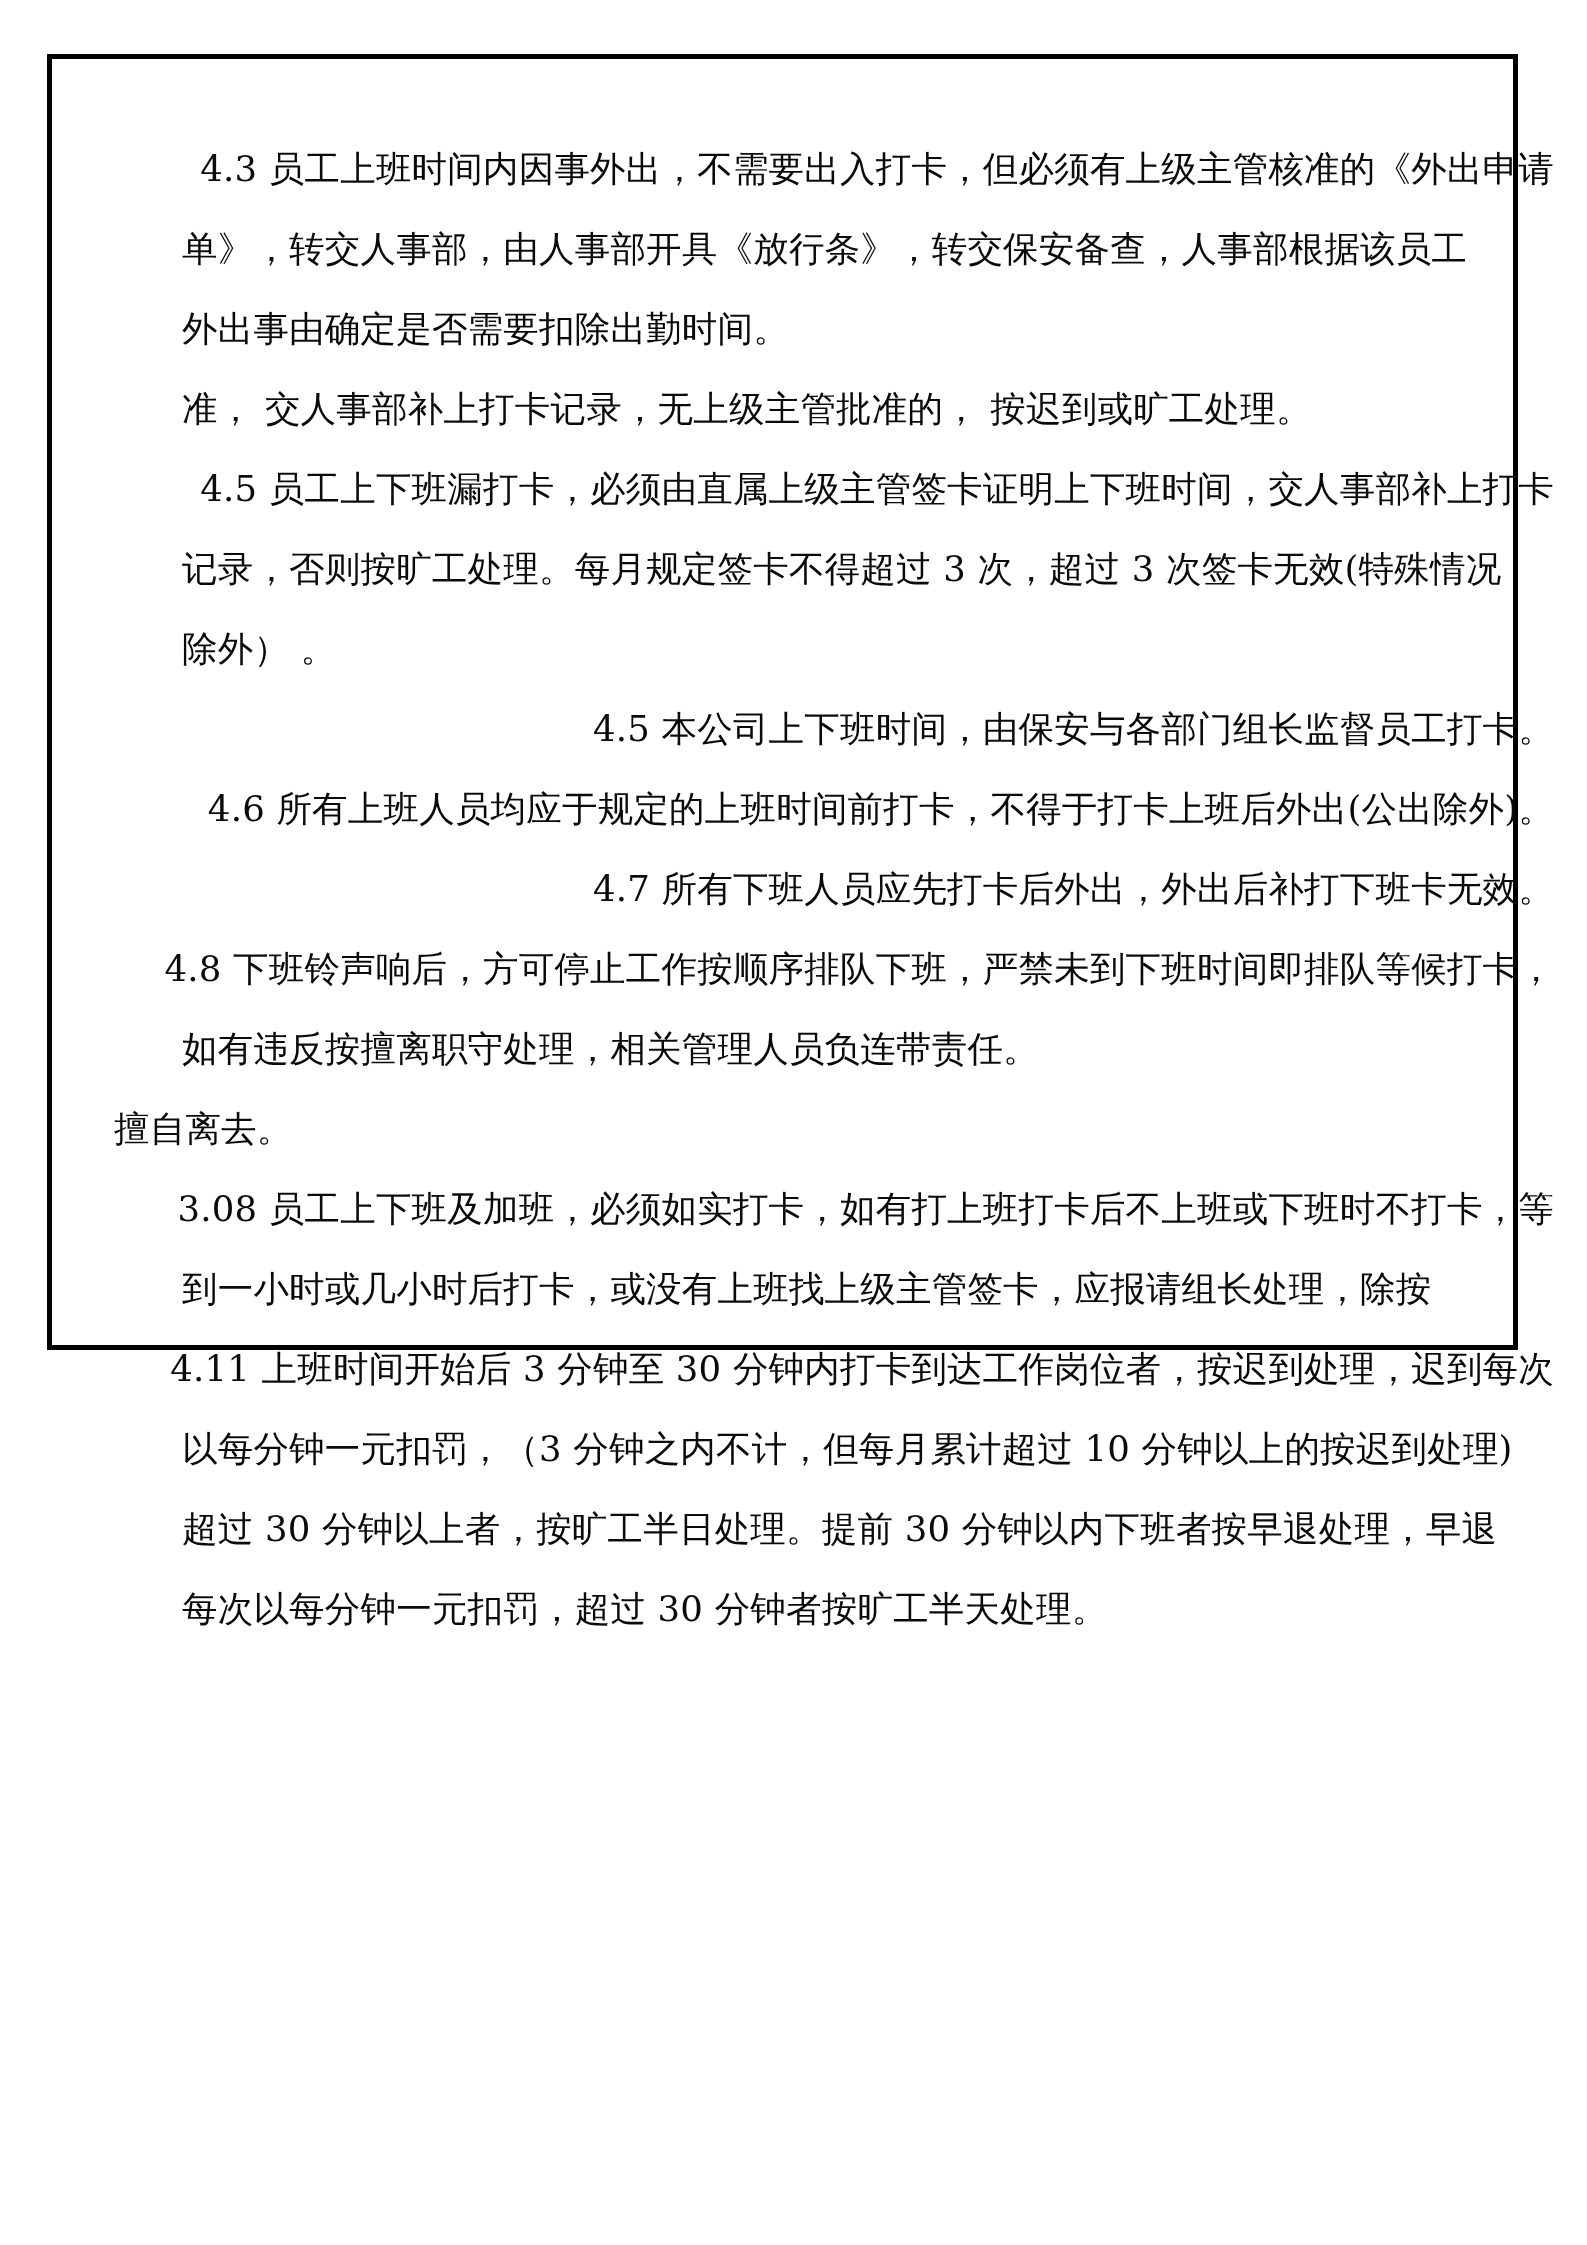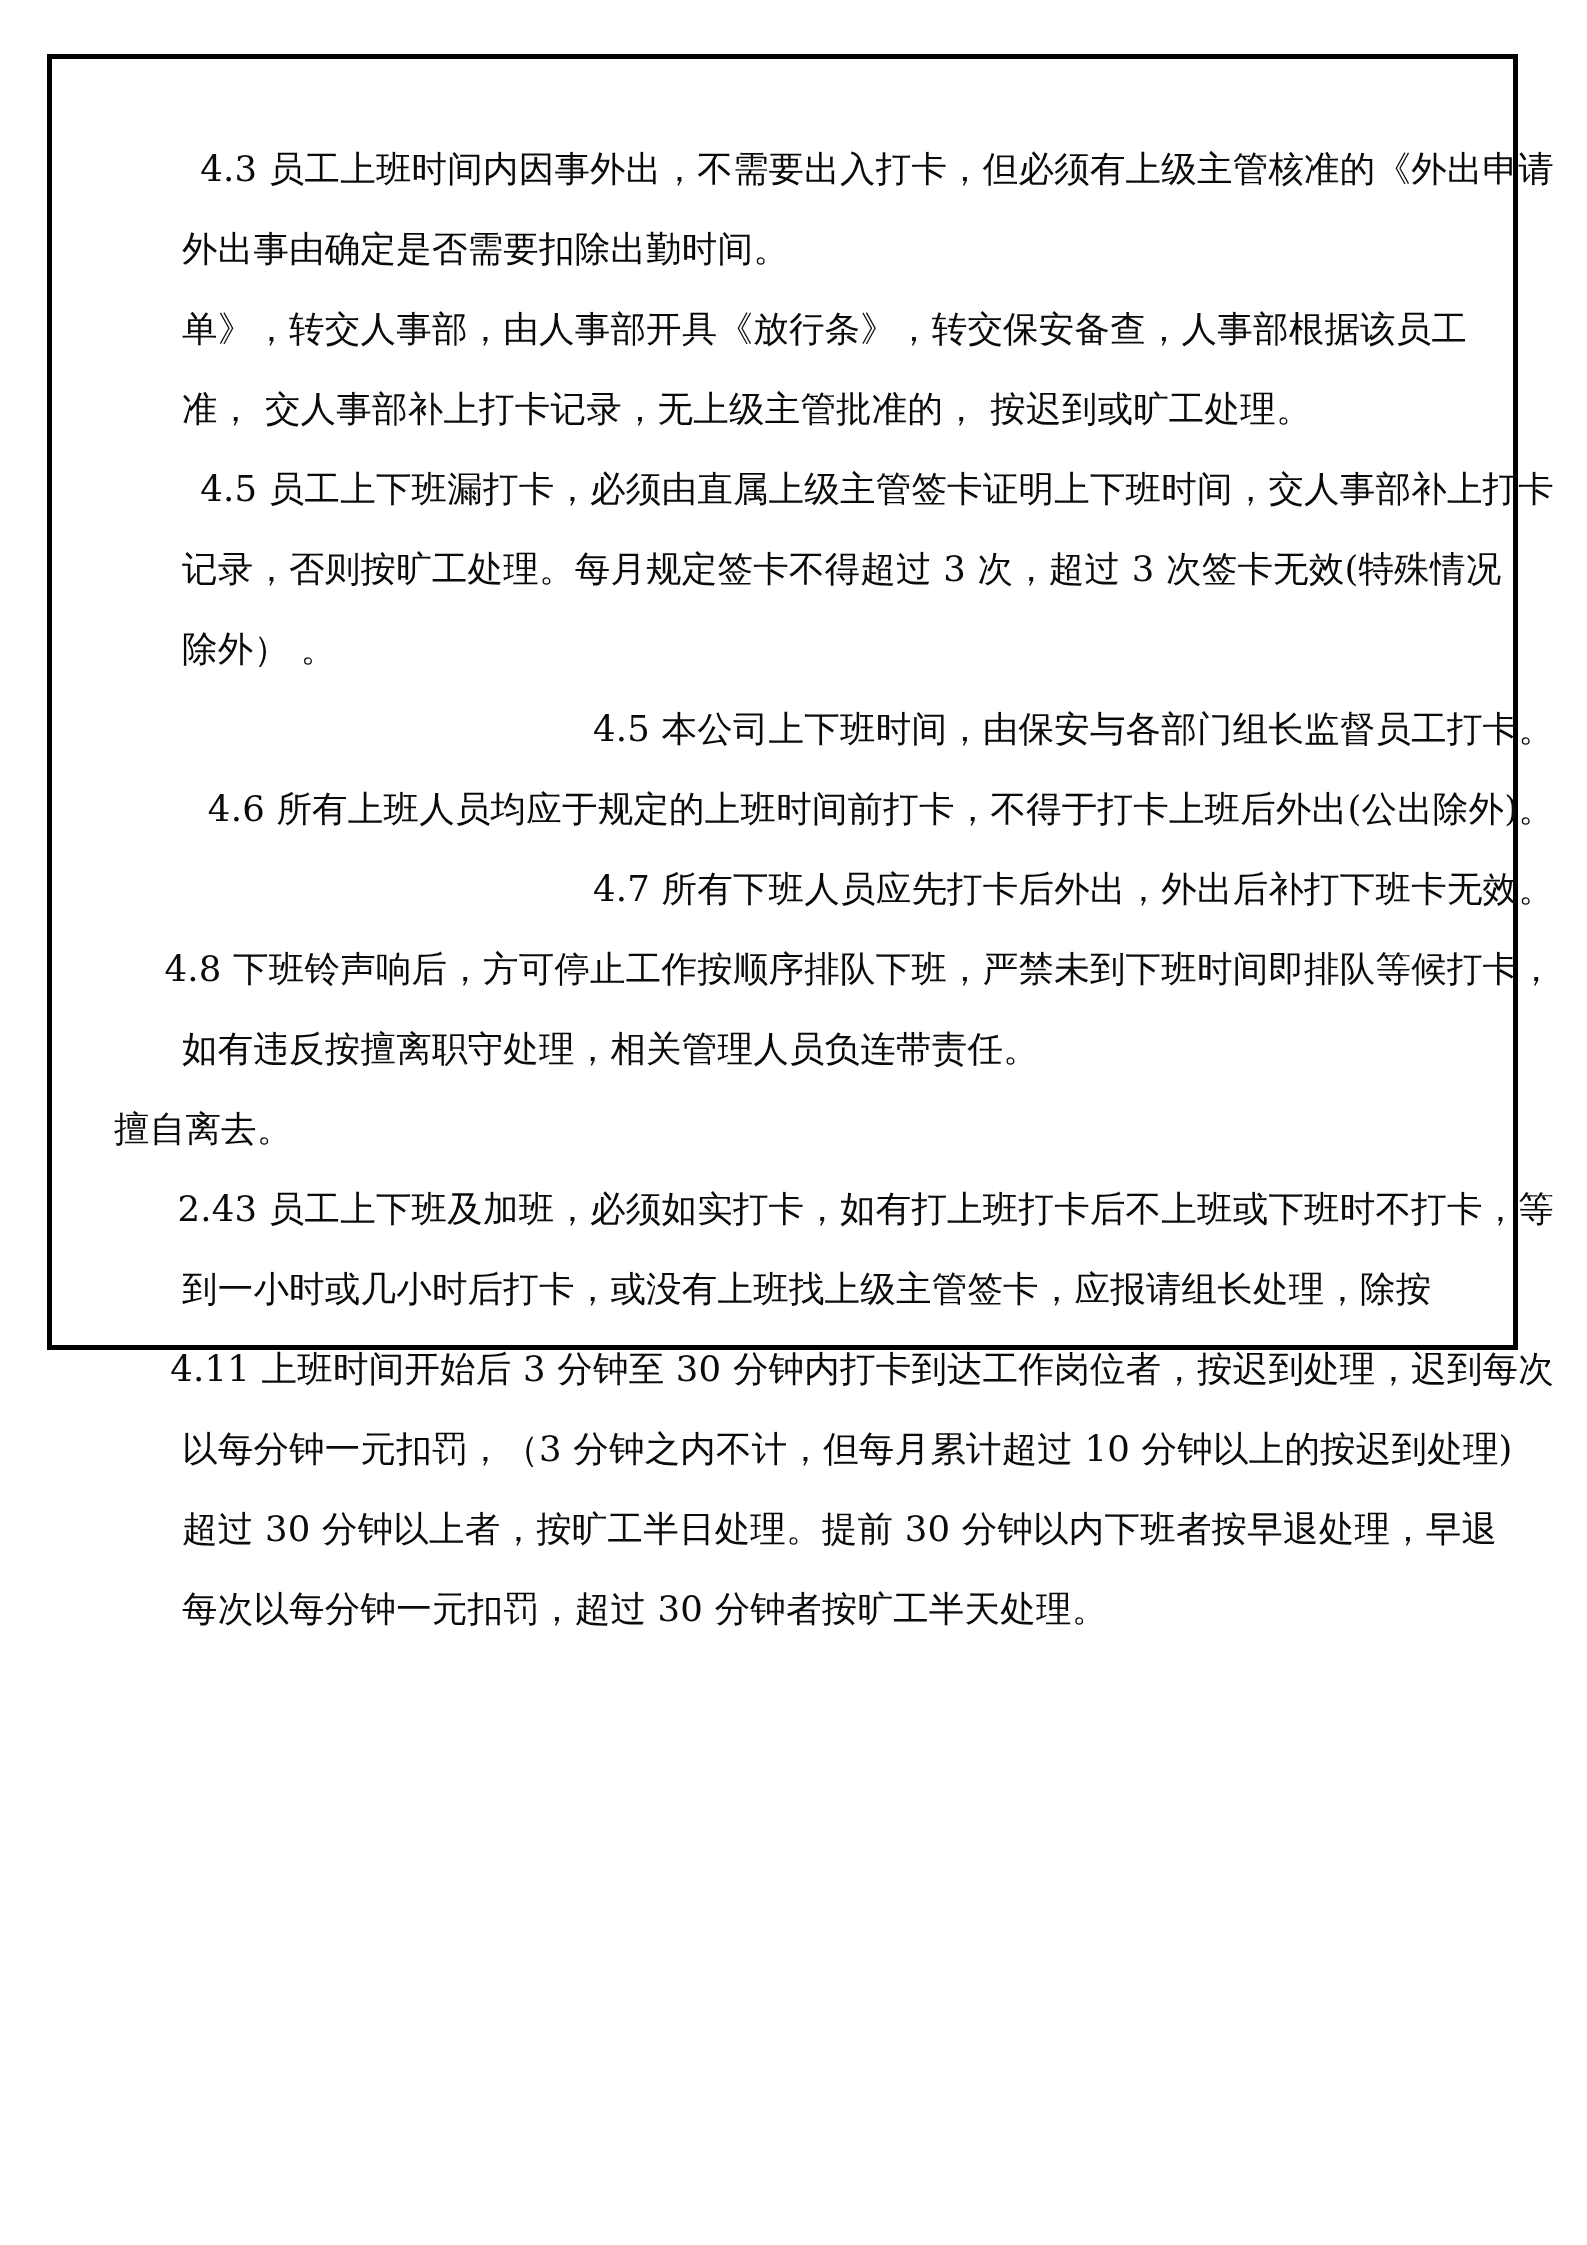--- a/index.html
+++ b/index.html
@@ -65,22 +65,22 @@
   }
 </style>
 </head>
 <body>
 
 <div class="page">
   <div class="doc-border">
     <div class="doc-body" id="doc-body">
         <div class="clause">
           <span class="line first">4.3 员工上班时间内因事外出，不需要出入打卡，但必须有上级主管核准的《外出申请</span>
+          <span class="line cont">单》，转交人事部，由人事部开具《放行条》，转交保安备查，人事部根据该员工</span>
           <span class="line cont">外出事由确定是否需要扣除出勤时间。</span>
-          <span class="line cont">单》，转交人事部，由人事部开具《放行条》，转交保安备查，人事部根据该员工</span>
         </div>
         <div class="clause">
           <span class="line cont">准， 交人事部补上打卡记录，无上级主管批准的， 按迟到或旷工处理。</span>
         </div>
         <div class="clause">
           <span class="line first">4.5 员工上下班漏打卡，必须由直属上级主管签卡证明上下班时间，交人事部补上打卡</span>
           <span class="line cont">记录，否则按旷工处理。每月规定签卡不得超过 3 次，超过 3 次签卡无效(特殊情况</span>
           <span class="line cont">除外） 。</span>
         </div>
         <div class="clause">
@@ -93,21 +93,21 @@
           <span class="line first">4.7 所有下班人员应先打卡后外出，外出后补打下班卡无效。</span>
         </div>
         <div class="clause">
           <span class="line first">4.8 下班铃声响后，方可停止工作按顺序排队下班，严禁未到下班时间即排队等候打卡，</span>
           <span class="line cont">如有违反按擅离职守处理，相关管理人员负连带责任。</span>
         </div>
         <div class="clause">
           <span class="line flush">擅自离去。</span>
         </div>
         <div class="clause">
-          <span class="line first">2.43 员工上下班及加班，必须如实打卡，如有打上班打卡后不上班或下班时不打卡，等</span>
+          <span class="line first">3.08 员工上下班及加班，必须如实打卡，如有打上班打卡后不上班或下班时不打卡，等</span>
           <span class="line cont">到一小时或几小时后打卡，或没有上班找上级主管签卡，应报请组长处理，除按</span>
         </div>
         <div class="clause">
           <span class="line first">4.11 上班时间开始后 3 分钟至 30 分钟内打卡到达工作岗位者，按迟到处理，迟到每次</span>
           <span class="line cont">以每分钟一元扣罚，（3 分钟之内不计，但每月累计超过 10 分钟以上的按迟到处理)</span>
           <span class="line cont">超过 30 分钟以上者，按旷工半日处理。提前 30 分钟以内下班者按早退处理，早退</span>
           <span class="line cont">每次以每分钟一元扣罚，超过 30 分钟者按旷工半天处理。</span>
         </div>
       </div>
   </div>

